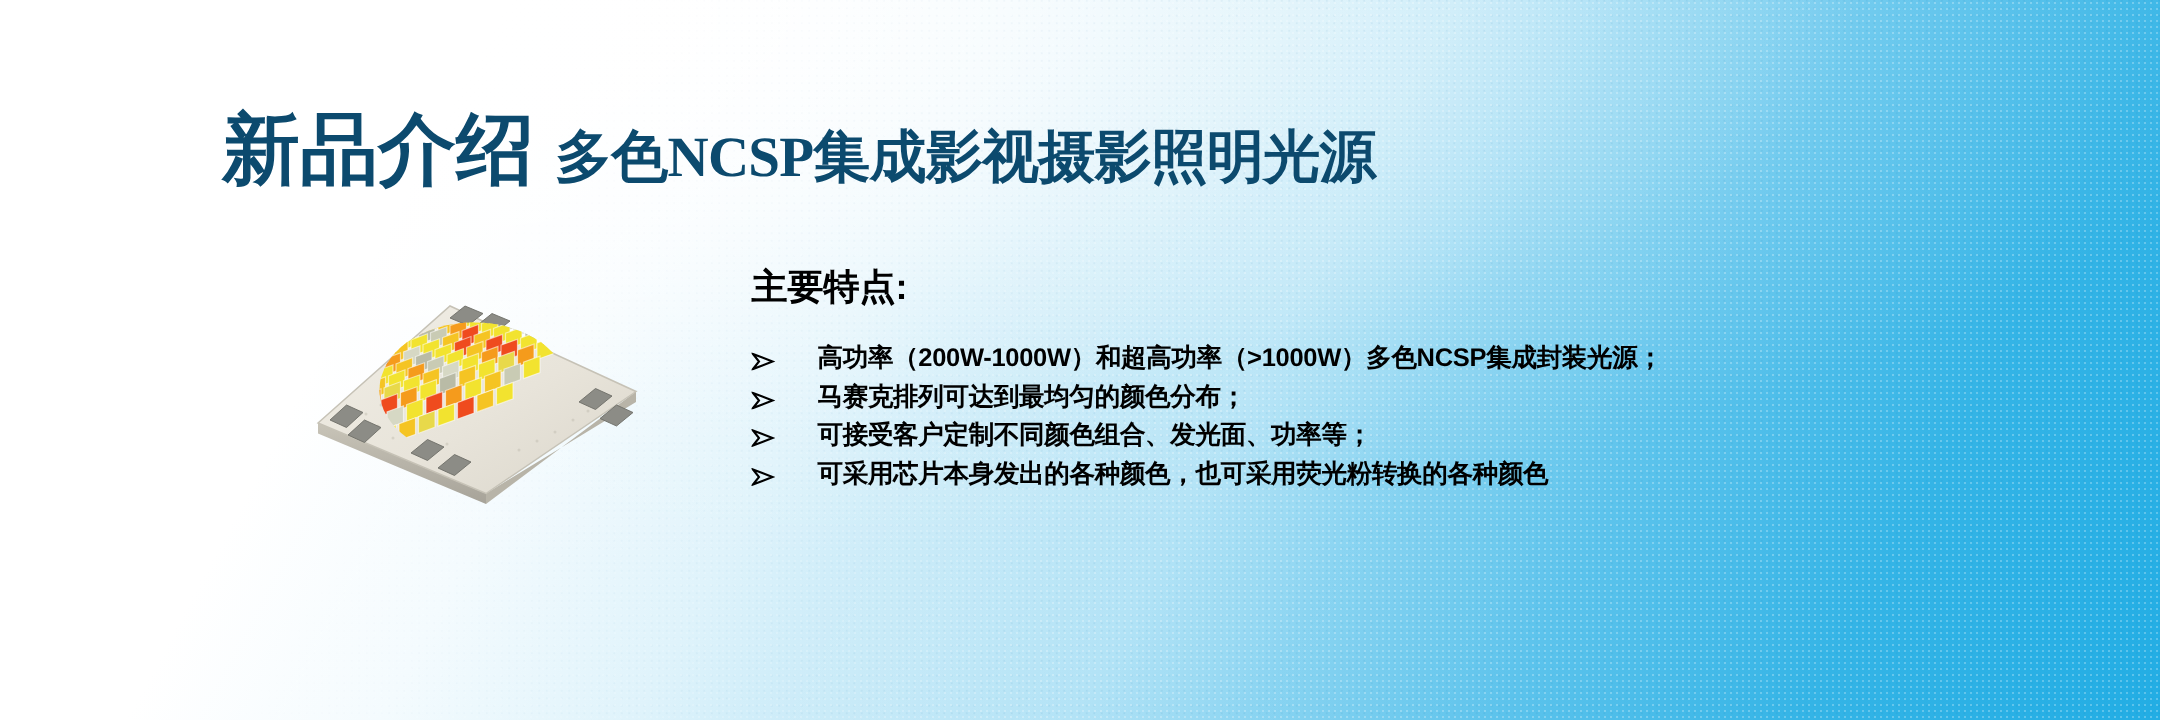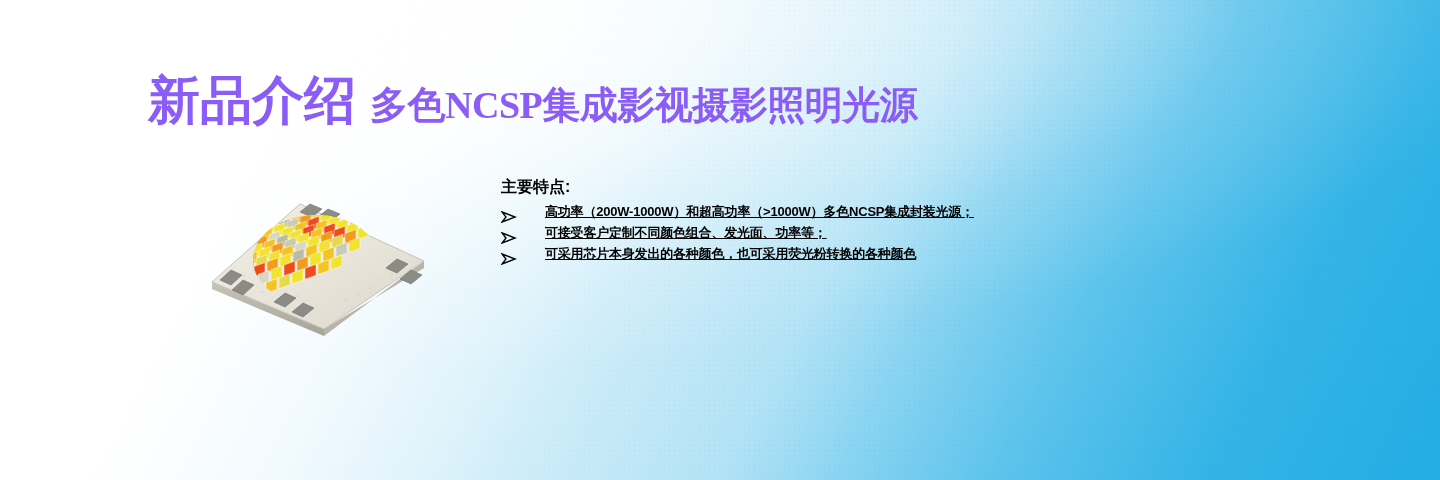--- a/index.html
+++ b/index.html
@@ -72,21 +72,21 @@
   }
 
   
   .heading {
     position: absolute;
     left: 148px;
     top: 74px;
     display: flex;
     align-items: baseline;
     white-space: nowrap;
-    color: #8b5cf6;
+    color: #0c4a6e;
   }
   .heading .main {
     font-size: 52px;
     font-weight: 700;
     letter-spacing: 0px;
     line-height: 1;
   }
   .heading .sub {
     font-size: 38px;
     font-weight: 700;
@@ -97,34 +97,33 @@
   }
 
   
   .features {
     position: absolute;
     left: 501px;
     top: 176px;
     color: #000000;
   }
   .features-title {
-    font-size: 16px;
+    font-size: 24px;
     font-weight: 700;
     line-height: 1.35;
-    margin-bottom: 4px;
+    margin-bottom: 18px;
   }
   .bullet-list { list-style: none; }
   .bullet {
     display: flex;
     align-items: flex-start;
-    font-size: 13px;
+    font-size: 17px;
     font-weight: 700;
     line-height: 1.50;
     white-space: nowrap;
-    text-decoration: underline;
   }
   .bullet-marker {
     width: 44px;
     flex: 0 0 44px;
     font-size: 17px;
     line-height: inherit;
   }
   .bullet-marker svg { display: block; margin-top: 9px; }
   .bullet-text { letter-spacing: -0.2px; }
 
@@ -361,20 +360,28 @@
     <ul class="bullet-list">
       <li class="bullet">
         <span class="bullet-marker">
           <svg width="16" height="12" viewBox="0 0 16 12" aria-hidden="true">
             <path d="M1,1 L14,6 L1,11 L5,6 Z" fill="none" stroke="#000" stroke-width="1.4" stroke-linejoin="miter"></path>
           </svg>
         </span>
         <span class="bullet-text">高功率（200W-1000W）和超高功率（&gt;1000W）多色NCSP集成封装光源；</span>
       </li>
 
+      <li class="bullet">
+        <span class="bullet-marker">
+          <svg width="16" height="12" viewBox="0 0 16 12" aria-hidden="true">
+            <path d="M1,1 L14,6 L1,11 L5,6 Z" fill="none" stroke="#000" stroke-width="1.4" stroke-linejoin="miter"></path>
+          </svg>
+        </span>
+        <span class="bullet-text">马赛克排列可达到最均匀的颜色分布；</span>
+      </li>
 
       <li class="bullet">
         <span class="bullet-marker">
           <svg width="16" height="12" viewBox="0 0 16 12" aria-hidden="true">
             <path d="M1,1 L14,6 L1,11 L5,6 Z" fill="none" stroke="#000" stroke-width="1.4" stroke-linejoin="miter"></path>
           </svg>
         </span>
         <span class="bullet-text">可接受客户定制不同颜色组合、发光面、功率等；</span>
       </li>
 

